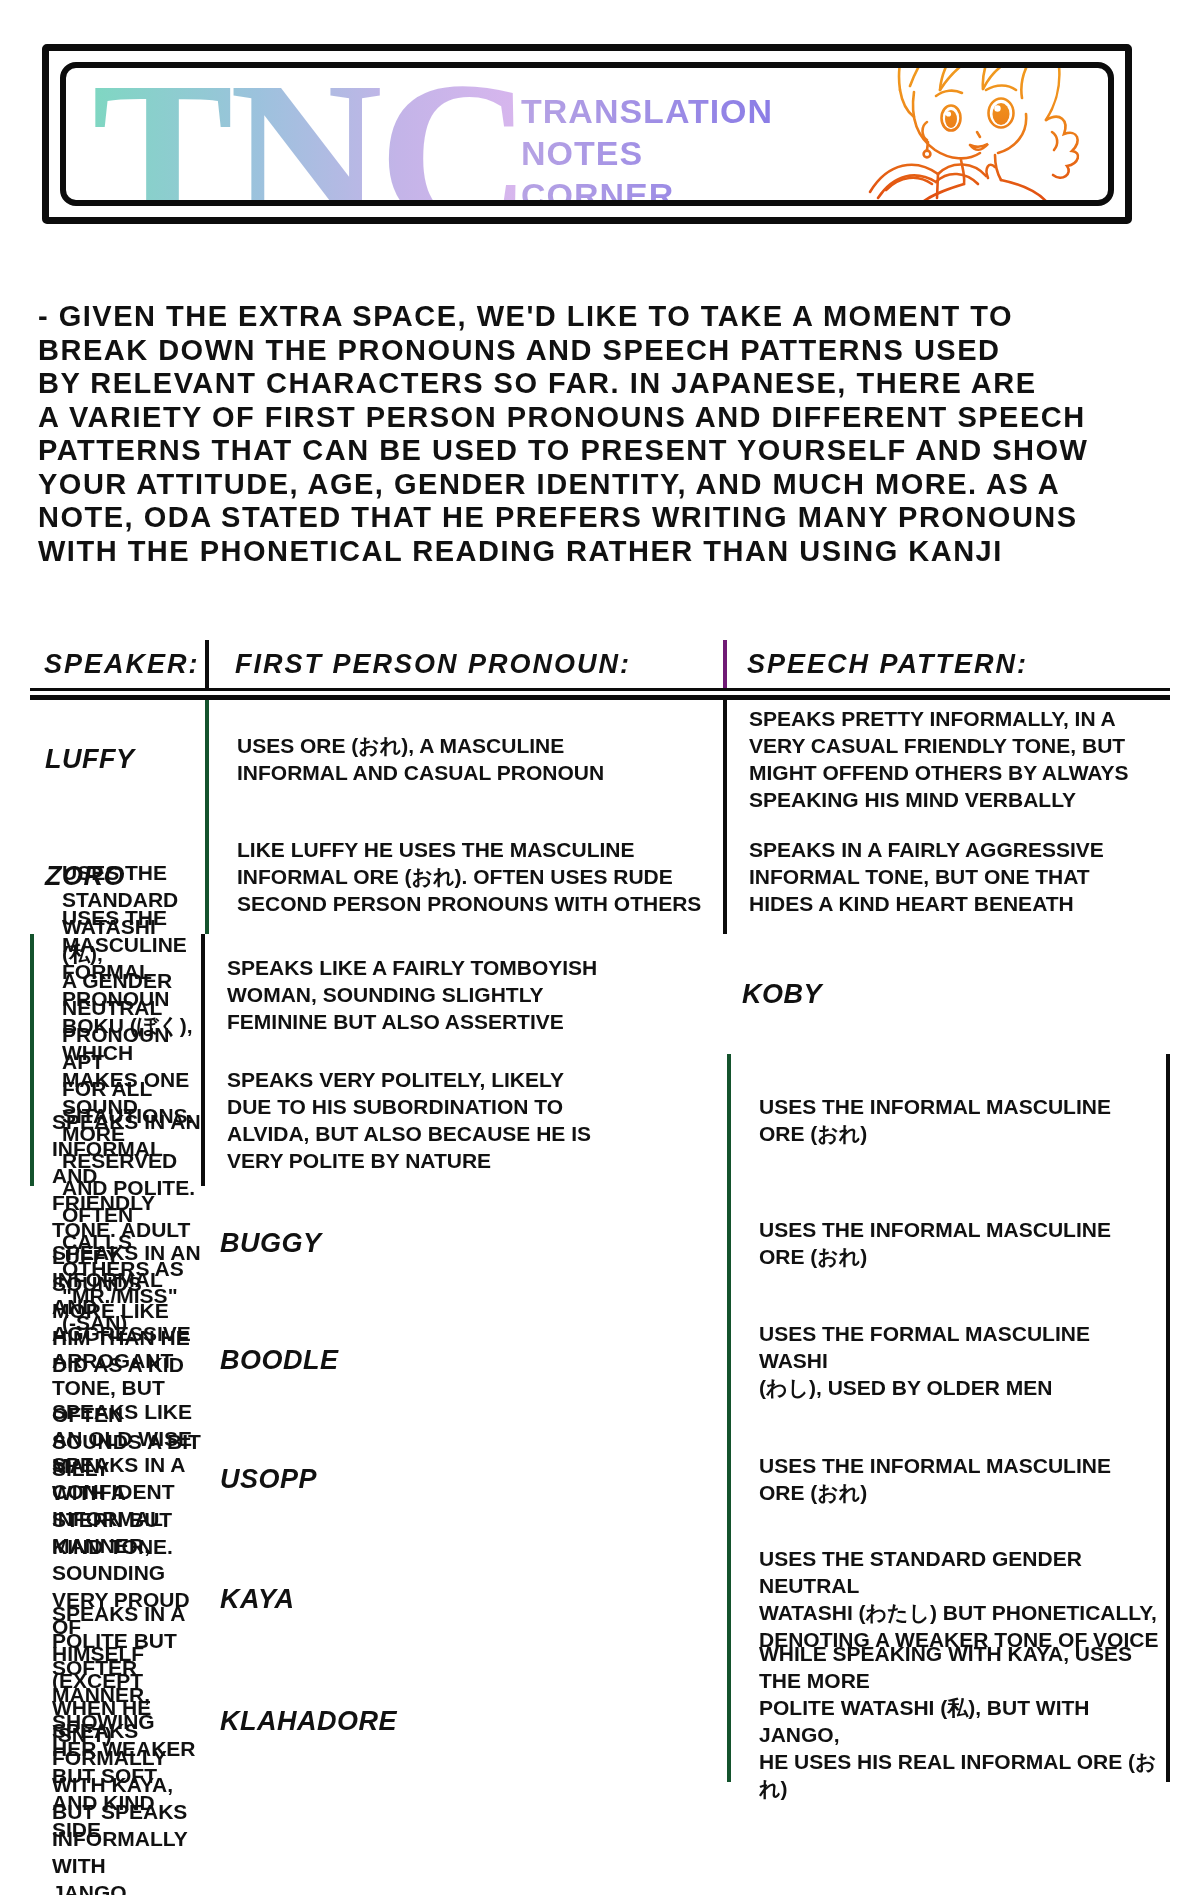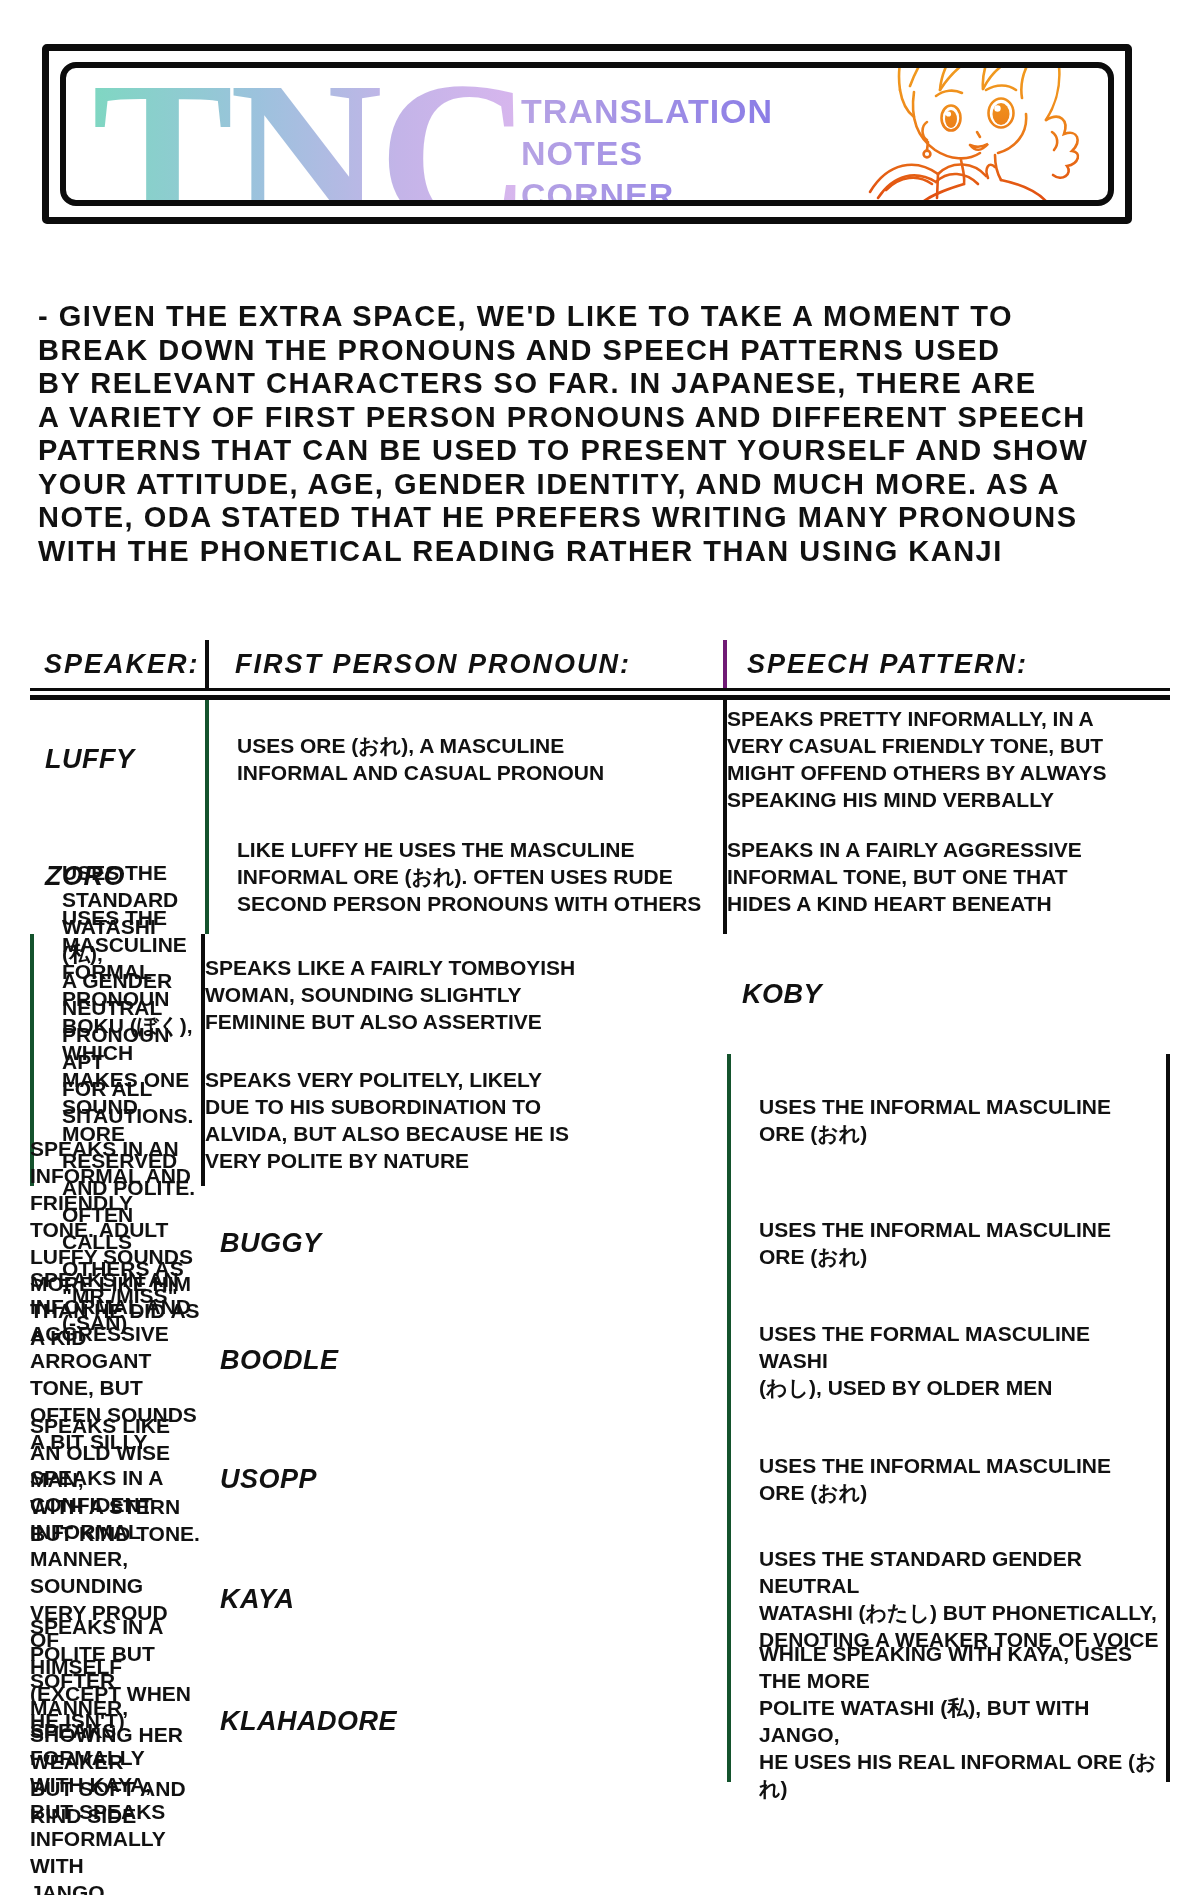--- a/index.html
+++ b/index.html
@@ -61,21 +61,21 @@
     font-style:italic;font-weight:bold;font-size:27px;letter-spacing:0.5px;
   }
   .c-pronoun{
     display:flex;flex-direction:column;justify-content:center;
     padding-left:28px;padding-right:6px;box-sizing:border-box;
     border-left:4px solid #14532d;border-right:4px solid #0c0c0c;
     font-weight:bold;font-size:21px;line-height:27px;white-space:pre-line;
   }
   .c-speech{
     display:flex;flex-direction:column;justify-content:center;
-    padding-right:4px;box-sizing:border-box;
+    padding-left:22px;padding-right:4px;box-sizing:border-box;
     font-weight:bold;font-size:21px;line-height:27px;white-space:pre-line;
   }
 </style>
 </head>
 <body>
 
 <div class="page">
 
   <div class="header-box">
     <div class="header-inner">

